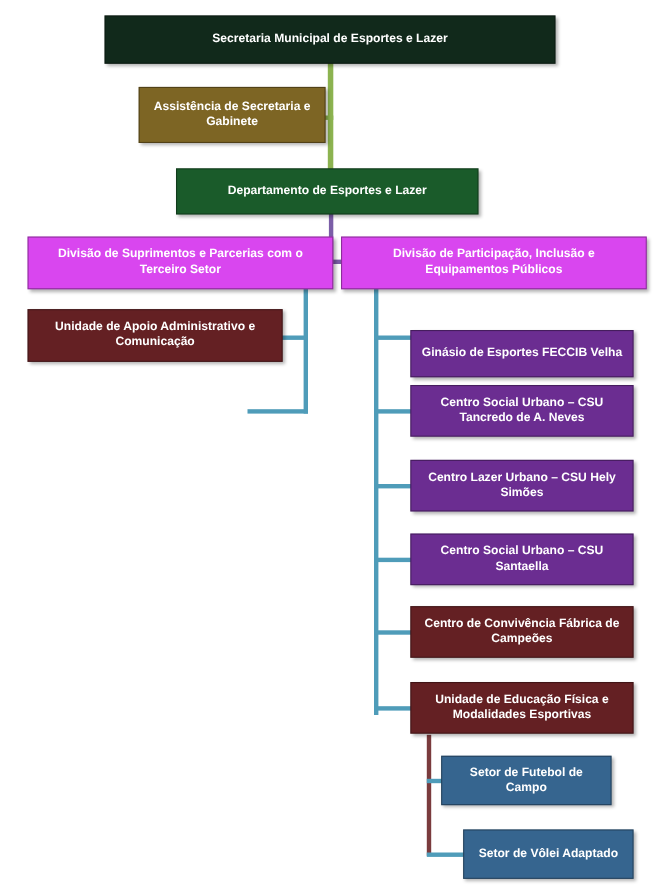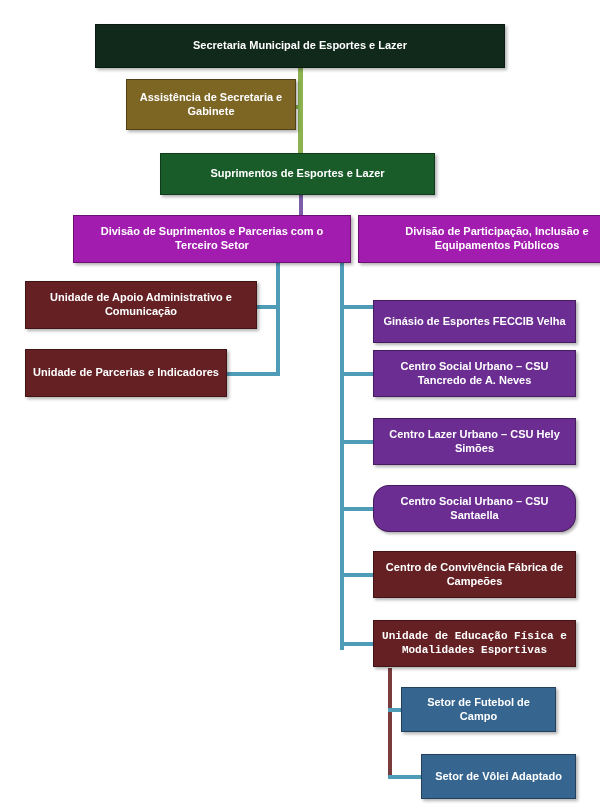--- a/index.html
+++ b/index.html
@@ -25,21 +25,21 @@
     padding:4px 7px;
     border:1px solid rgba(0,0,0,0.35);
     box-shadow:2px 2px 3px rgba(0,0,0,0.30);
     z-index:3;
   }
   .node span{display:block;width:100%;}
 
   .c-darkgreen{background:#11291b;}
   .c-olive    {background:#7d6524;justify-content:flex-end;}
   .c-green    {background:#1a5b2a;}
-  .c-navy     {background:#a21caf;margin-left:48px;}
+  .c-navy     {background:#d946ef;}
   .c-maroon   {background:#642023;}
   .c-purple   {background:#6b2d91;}
   .c-steel    {background:#36658f;}
 
   .conn{position:absolute;z-index:1;}
   .v{width:4px;}
   .h{height:4px;}
 
   .k-green {background:#8cb350;}
   .k-purple{background:#7b5ea7;}
@@ -70,69 +70,66 @@
   <div class="conn h k-teal" style="left:340px;top:372px;width:35px;height:4px;"></div>
   <div class="conn h k-teal" style="left:340px;top:440px;width:35px;height:4px;"></div>
   <div class="conn h k-teal" style="left:340px;top:507px;width:35px;height:4px;"></div>
   <div class="conn h k-teal" style="left:340px;top:573px;width:35px;height:4px;"></div>
   <div class="conn h k-teal" style="left:340px;top:642px;width:35px;height:4px;"></div>
 
   <div class="conn v k-maroon" style="left:388px;top:668px;width:4px;height:110px;"></div>
   <div class="conn h k-teal" style="left:388px;top:708px;width:35px;height:4px;"></div>
   <div class="conn h k-teal" style="left:388px;top:775px;width:35px;height:4px;"></div>
 
-  <div class="node c-darkgreen" style="left:95px;top:24px;width:410px;height:44px;">
+  <div class="node c-darkgreen" style="left:95px;top:14px;width:410px;height:44px;">
     <span>Secretaria Municipal de Esportes e Lazer</span>
   </div>
 
   <div class="node c-olive" style="left:126px;top:79px;width:170px;height:51px;">
     <span>Assistência de Secretaria e Gabinete</span>
   </div>
 
   <div class="node c-green" style="left:160px;top:153px;width:275px;height:42px;">
-    <span>Suprimentos de Esportes e Lazer</span>
+    <span>Departamento de Esportes e Lazer</span>
   </div>
 
   <div class="node c-navy" style="left:25px;top:215px;width:278px;height:48px;">
     <span>Divisão de Suprimentos e Parcerias com o Terceiro Setor</span>
   </div>
 
   <div class="node c-navy" style="left:310px;top:215px;width:278px;height:48px;">
     <span>Divisão de Participação, Inclusão e Equipamentos Públicos</span>
   </div>
 
   <div class="node c-maroon" style="left:25px;top:281px;width:232px;height:48px;">
     <span>Unidade de Apoio Administrativo e Comunicação</span>
   </div>
 
-  <div class="node c-maroon" style="left:25px;top:349px;width:202px;height:48px;">
-    <span>Unidade de Parcerias e Indicadores</span>
-  </div>
 
   <div class="node c-purple" style="left:373px;top:300px;width:203px;height:43px;">
     <span>Ginásio de Esportes FECCIB Velha</span>
   </div>
 
   <div class="node c-purple" style="left:373px;top:350px;width:203px;height:47px;">
     <span>Centro Social Urbano – CSU Tancredo de A. Neves</span>
   </div>
 
   <div class="node c-purple" style="left:373px;top:418px;width:203px;height:47px;">
     <span>Centro Lazer Urbano – CSU Hely Simões</span>
   </div>
 
-  <div class="node c-purple" style="left:373px;top:485px;width:203px;height:47px;border-radius:16px;">
+  <div class="node c-purple" style="left:373px;top:485px;width:203px;height:47px;">
     <span>Centro Social Urbano – CSU Santaella</span>
   </div>
 
   <div class="node c-maroon" style="left:373px;top:551px;width:203px;height:47px;">
     <span>Centro de Convivência Fábrica de Campeões</span>
   </div>
 
-  <div class="node c-maroon" style="left:373px;top:620px;width:203px;height:47px;font-family:Liberation Mono, monospace;">
+  <div class="node c-maroon" style="left:373px;top:620px;width:203px;height:47px;">
     <span>Unidade de Educação Física e Modalidades Esportivas</span>
   </div>
 
   <div class="node c-steel" style="left:401px;top:687px;width:155px;height:45px;">
     <span>Setor de Futebol de Campo</span>
   </div>
 
   <div class="node c-steel" style="left:421px;top:754px;width:155px;height:45px;">
     <span>Setor de Vôlei Adaptado</span>
   </div>

